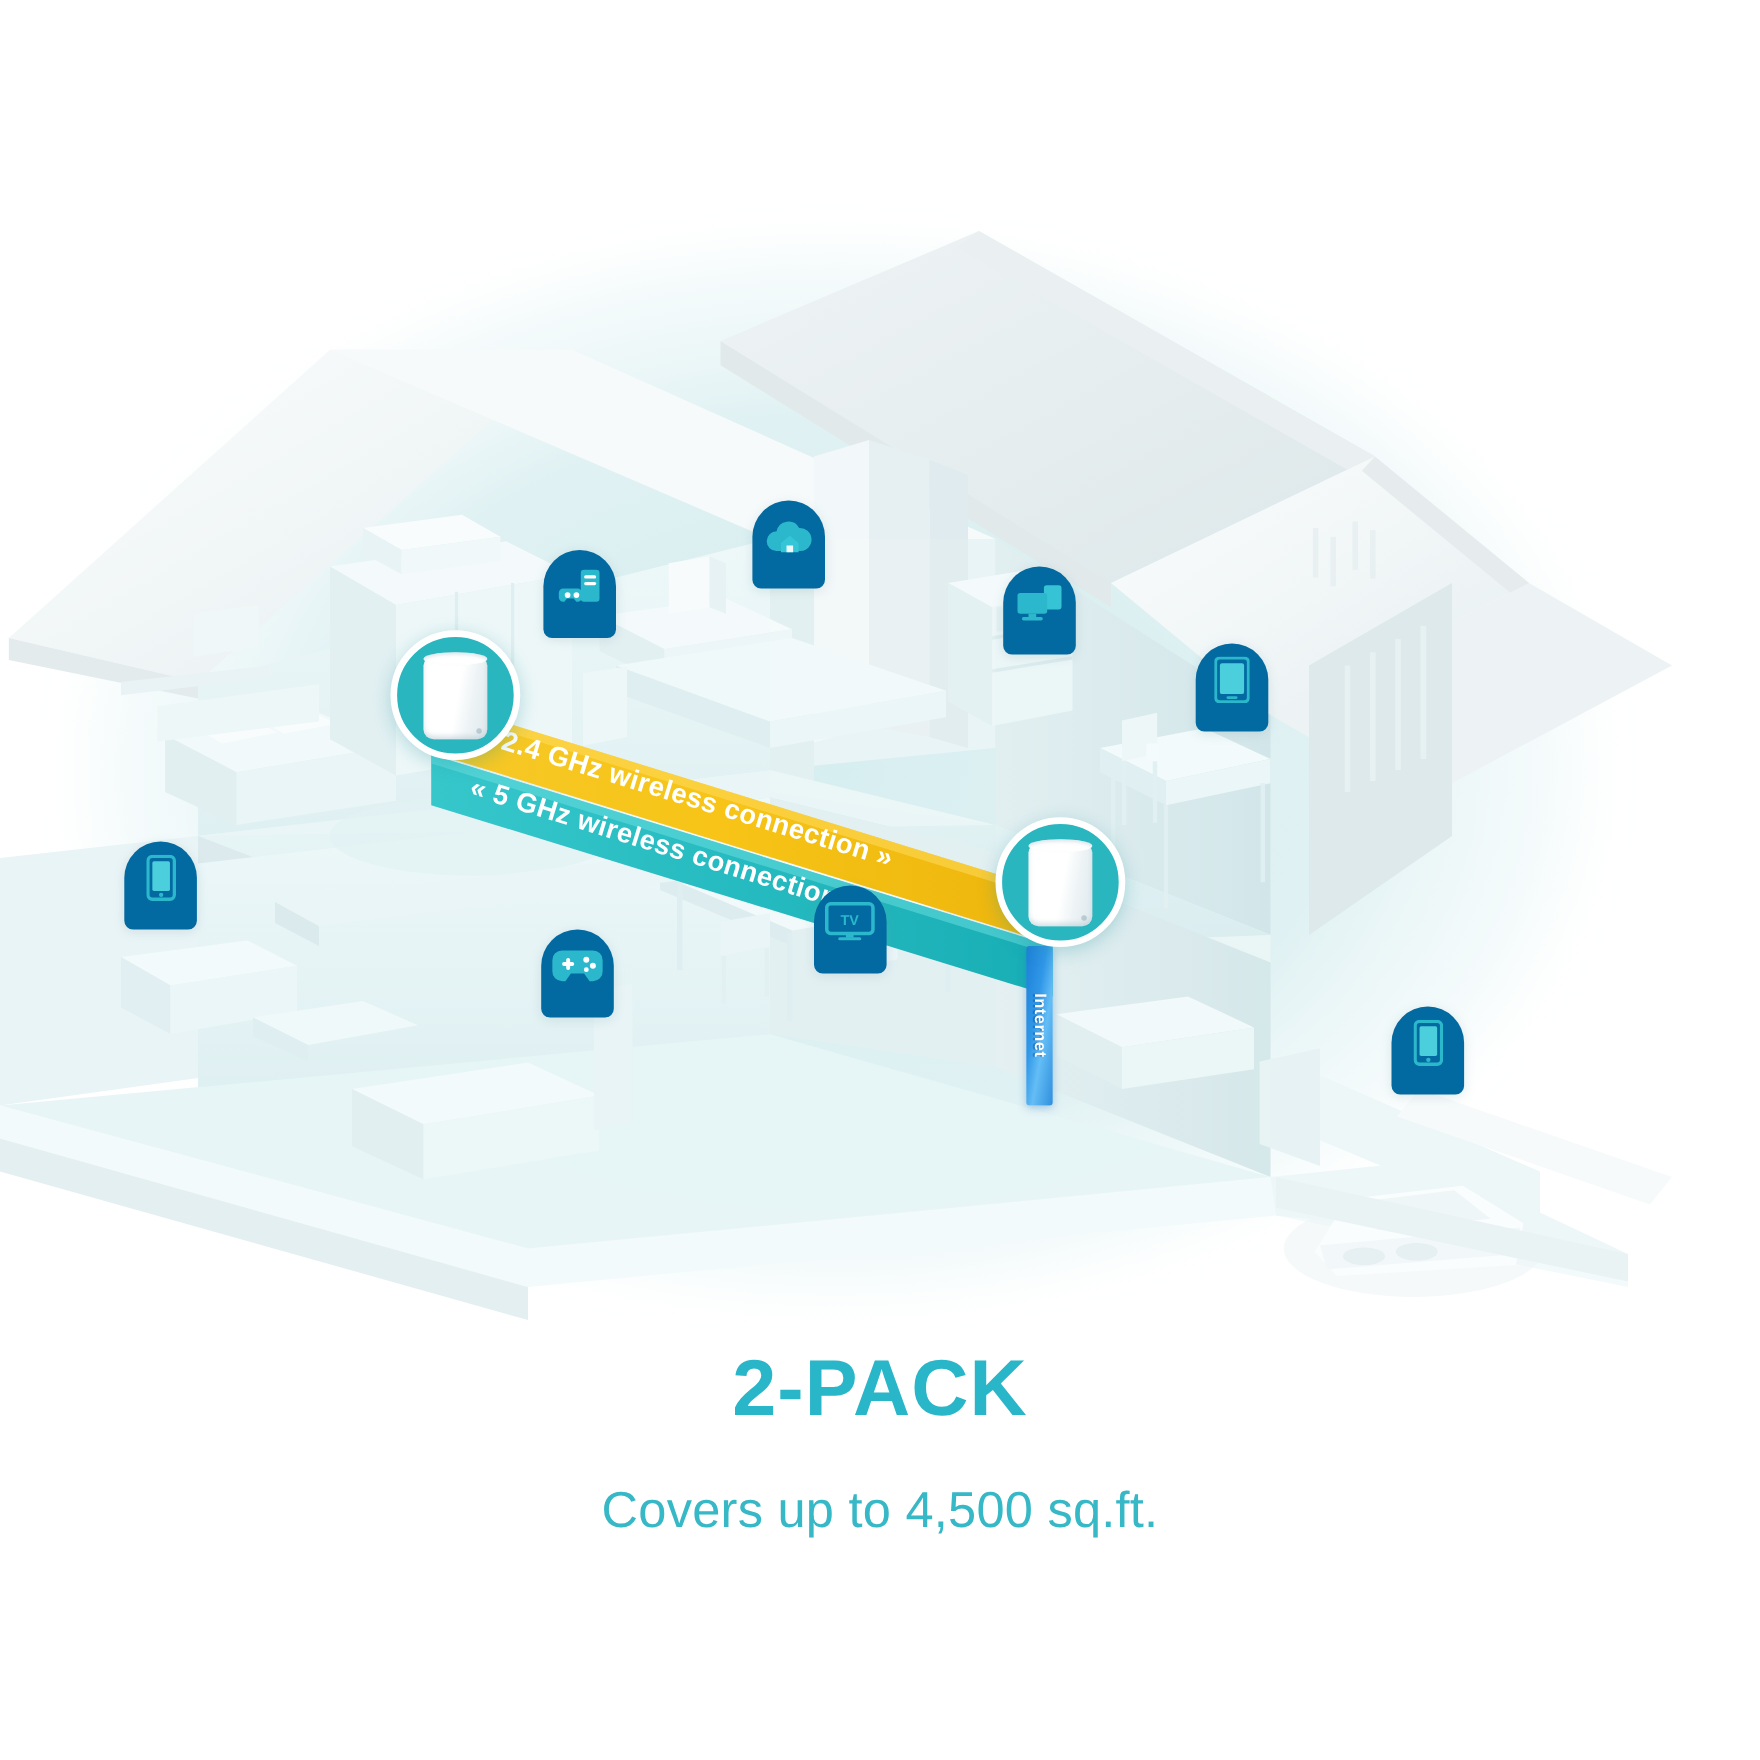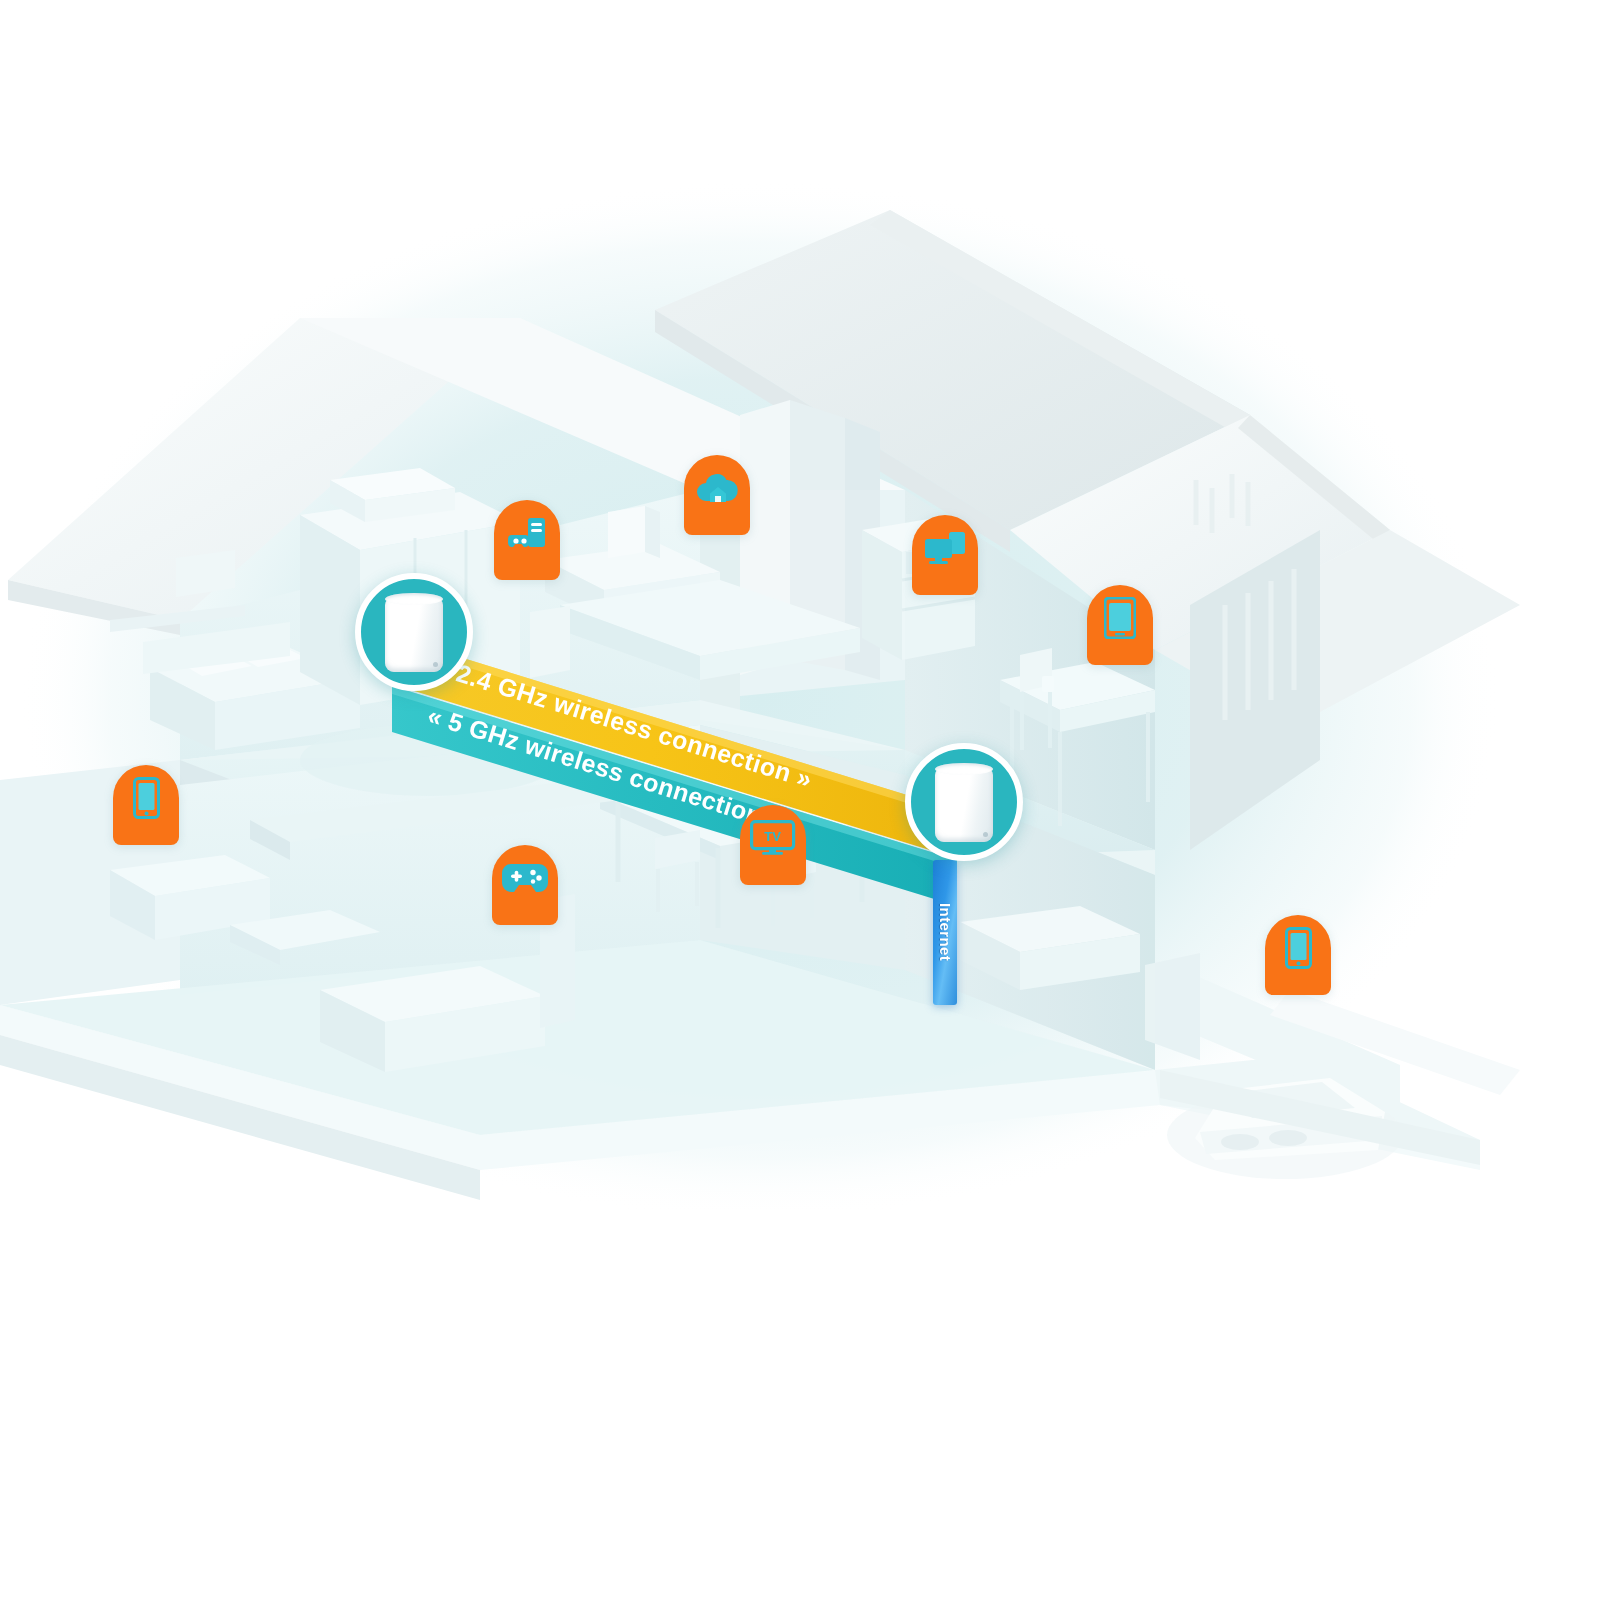--- a/index.html
+++ b/index.html
@@ -20,21 +20,21 @@
     width:1600px; height:1150px;
     overflow:hidden;
   }
 
   .svg-layer { position:absolute; left:0; top:0; width:1600px; height:1150px; }
 
   
   .pin {
     position:absolute;
     width:66px; height:80px;
-    background:#f97316;
+    background:#0369a1;
     border-radius:33px 33px 8px 8px;
     box-shadow:0 2px 10px rgba(120,160,170,.22);
     display:flex; align-items:center; justify-content:center;
     padding-bottom:14px;
   }
   .pin svg { display:block; }
 
   
   .node {
     position:absolute;
@@ -436,14 +436,18 @@
     <div class="pin" style="left:1265px; top:855px;">
       <svg width="27" height="42" viewBox="0 0 27 42">
         <rect x="1.5" y="1.5" width="24" height="39" rx="4" fill="none" stroke="#2cb8cc" stroke-width="3"></rect>
         <rect x="5.5" y="6" width="16" height="27" rx="1.5" fill="#4ccfdd"></rect>
         <circle cx="13.5" cy="36.5" r="2" fill="#2cb8cc"></circle>
       </svg>
     </div>
 
   </div>
 
+  <div id="caption">
+    <div id="pack-title">2-PACK</div>
+    <div id="pack-subtitle">Covers up to 4,500 sq.ft.</div>
+  </div>
 
 </div>
 
 </body></html>

